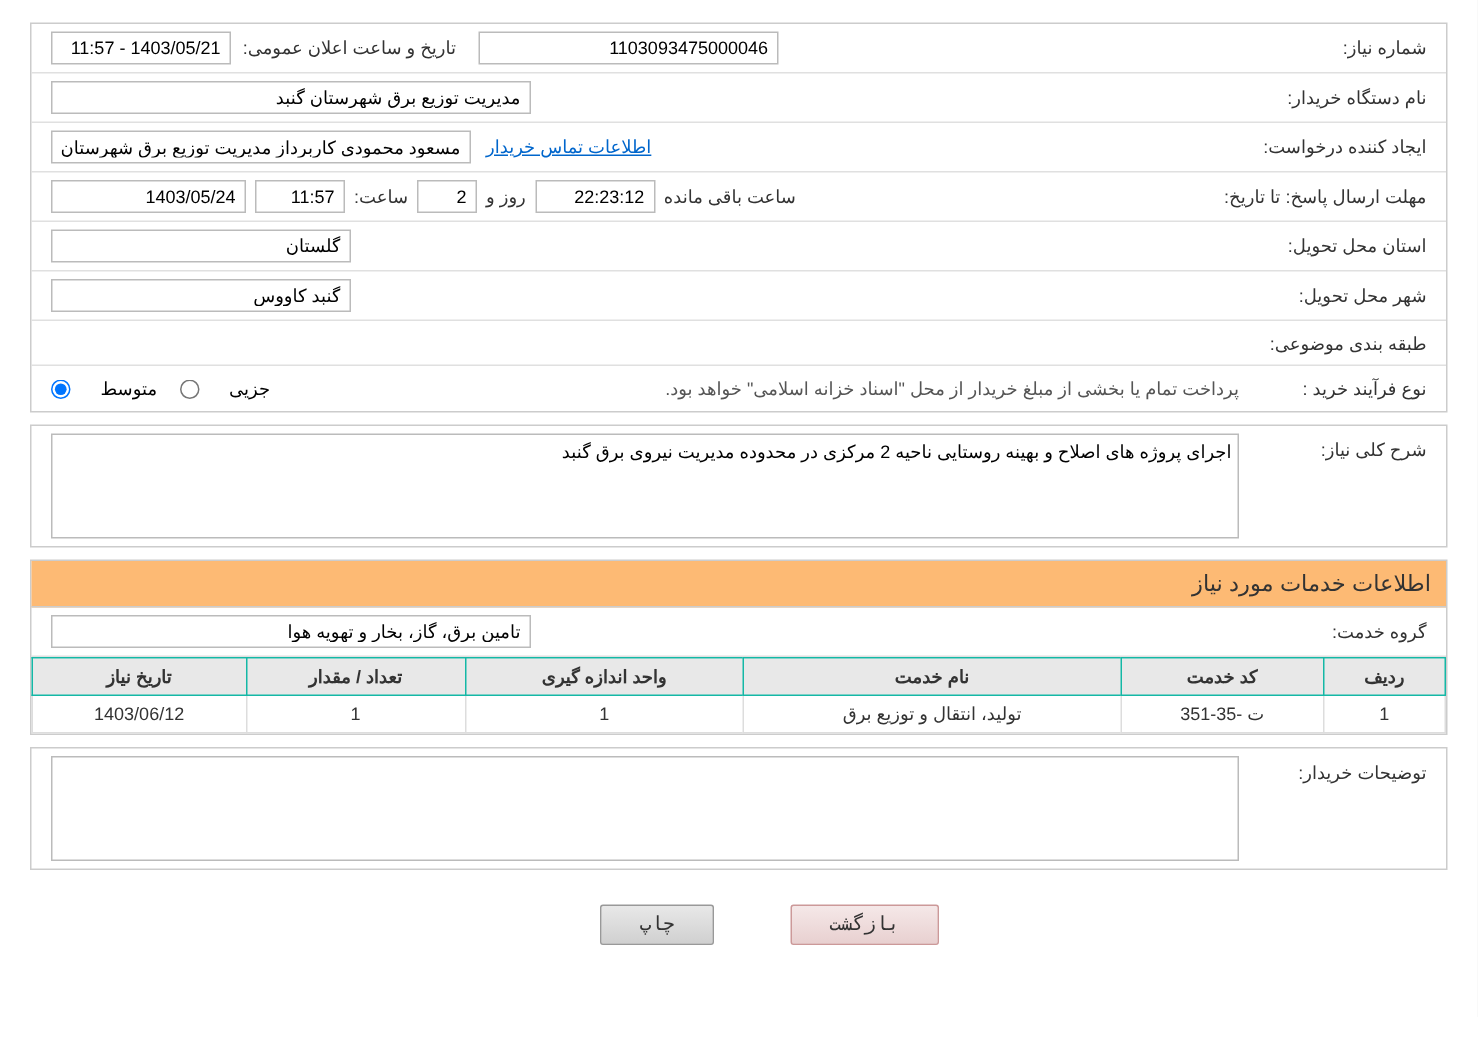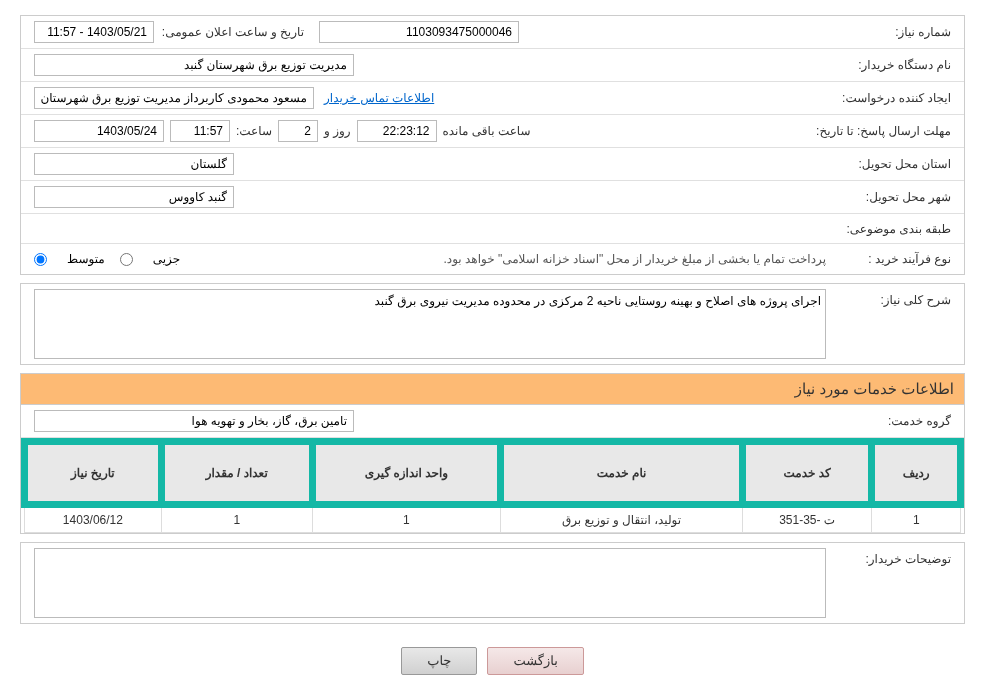--- a/index.html
+++ b/index.html
@@ -120,44 +120,45 @@
     .table-section {
       margin: 0;
     }
     table {
       width: 100%;
       border-collapse: collapse;
       font-size: 12px;
     }
     table th {
       background: #e8e8e8;
-      border: 7px solid #14b8a6;
-      padding: 21px 8px;
+      border: 1px solid #14b8a6;
+      padding: 5px 8px;
       text-align: center;
       color: #333;
     }
     table td {
       border: 1px solid #ddd;
       padding: 5px 8px;
       text-align: center;
       color: #333;
     }
     .button-area {
       display: flex;
       justify-content: center;
       gap: 10px;
       padding: 15px 0 10px;
     }
     .btn {
       padding: 5px 25px;
       font-size: 13px;
-      font-family: Liberation Serif, serif;
+      font-family: Liberation Mono, monospace;
       border: 1px solid #999;
       cursor: pointer;
       border-radius: 2px;
+      margin-left: 41px;
     }
     .btn-print {
       background: linear-gradient(to bottom, #e8e8e8, #d0d0d0);
       color: #333;
     }
     .btn-back {
       background: linear-gradient(to bottom, #f5e8e8, #e8d0d0);
       color: #333;
       border-color: #cc9999;
     }

